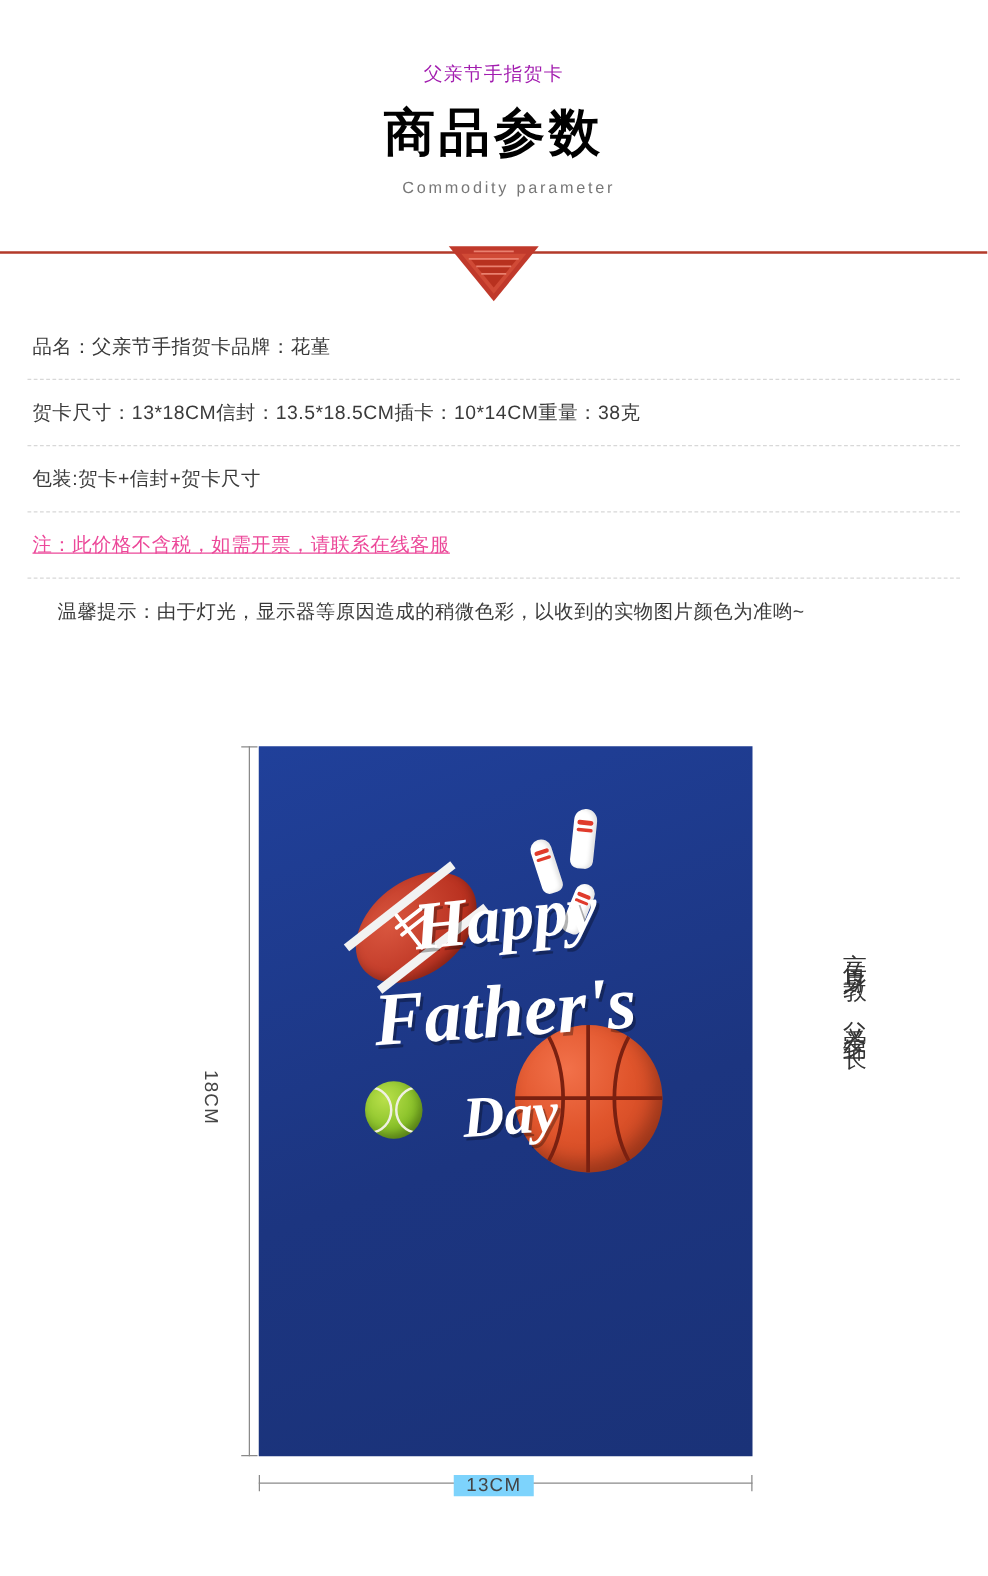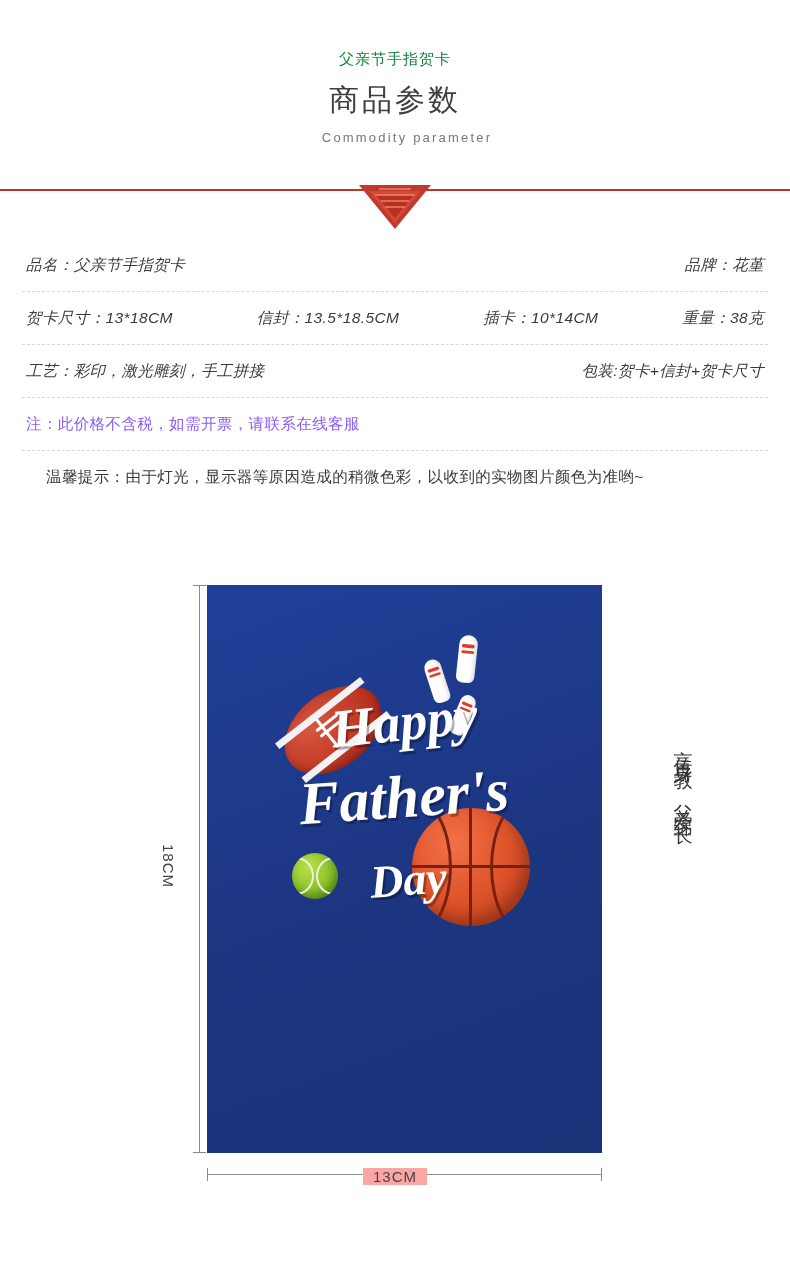--- a/index.html
+++ b/index.html
@@ -17,28 +17,28 @@
     overflow: hidden;
   }
 
   
   .header {
     padding-top: 50px;
     text-align: center;
   }
   .header .subtitle-cn {
     font-size: 15px;
-    color: #15803d;
+    color: #a21caf;
     letter-spacing: 1px;
     margin-bottom: 14px;
   }
   .header .title-cn {
-    font-size: 30px;
-    font-weight: normal;
-    color: #404040;
+    font-size: 41px;
+    font-weight: bold;
+    color: #000000;
     letter-spacing: 3px;
     line-height: 1.15;
   }
   .header .title-en {
     font-size: 13px;
     color: #777;
     letter-spacing: 2.2px;
     margin-top: 12px;
     margin-left: 24px;
   }
@@ -73,32 +73,30 @@
   .spec-row {
     border-bottom: 1px dashed #d8d8d8;
     padding: 16px 4px 15px 4px;
     font-size: 15.5px;
     color: #3a3a3a;
     display: flex;
     align-items: center;
     letter-spacing: 0.4px;
   }
   .spec-row.two-col {
-    justify-content: space-between;
-    font-style: italic;
+    justify-content: flex-start;
   }
   .spec-row .left { }
   .spec-row .right { }
   .spec-row.triple {
-    justify-content: space-between;
-    font-style: italic;
   }
   .spec-row.triple .seg { white-space: nowrap; }
   .spec-row.note {
-    color: #8b5cf6;
+    color: #ec4899;
+    text-decoration: underline;
   }
   .spec-row.tip {
     color: #3a3a3a;
     border-bottom: none;
     margin-left: 20px;
   }
 
   
   .product-block {
     position: relative;
@@ -183,21 +181,21 @@
     position: absolute;
     left: 0;
     right: 0;
     top: 583px;
     text-align: center;
     font-size: 15px;
     color: #444;
     letter-spacing: 1px;
   }
   .h-label span {
-    background: #fca5a5;
+    background: #7dd3fc;
     padding: 0 10px;
   }
 
   .side-slogan {
     position: absolute;
     left: 672px;
     top: 150px;
     font-size: 19px;
     color: #333;
     writing-mode: vertical-rl;
@@ -407,21 +405,20 @@
   </div>
 
   <div class="spec-row triple">
     <span class="seg">贺卡尺寸：13*18CM</span>
     <span class="seg">信封：13.5*18.5CM</span>
     <span class="seg">插卡：10*14CM</span>
     <span class="seg">重量：38克</span>
   </div>
 
   <div class="spec-row two-col">
-    <span class="left">工艺：彩印，激光雕刻，手工拼接</span>
     <span class="right">包装:贺卡+信封+贺卡尺寸</span>
   </div>
 
   <div class="spec-row note">注：此价格不含税，如需开票，请联系在线客服</div>
 
   <div class="spec-row tip">温馨提示：由于灯光，显示器等原因造成的稍微色彩，以收到的实物图片颜色为准哟~</div>
 </div>
 
 <div class="product-block">
 

